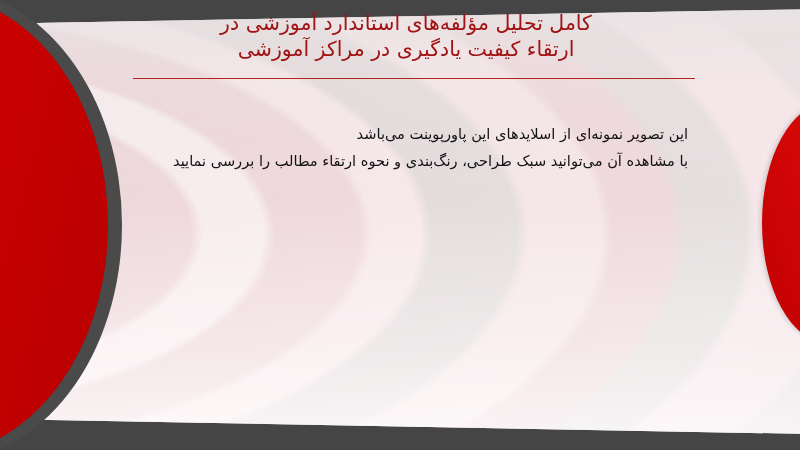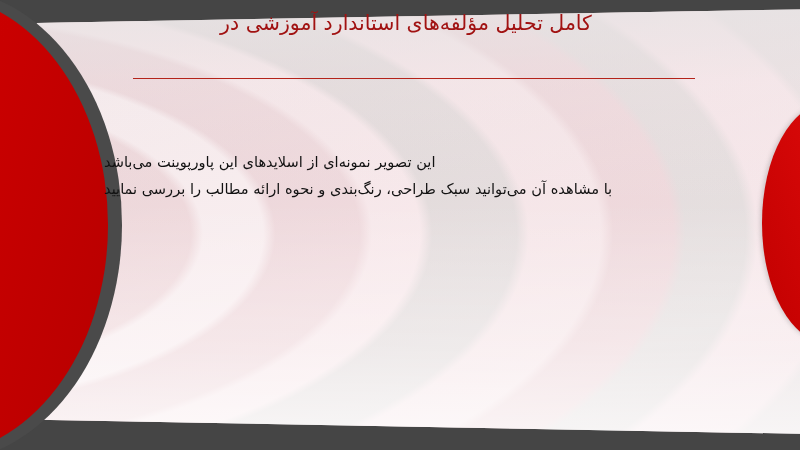--- a/index.html
+++ b/index.html
@@ -113,25 +113,24 @@
   }
   .title-rule{
     position:absolute;
     left:133px;top:78px;
     width:562px;height:0;
     border-top:1.6px solid #c0392b;
     border-color:#b4231a;
   }
   .body-block{
     position:absolute;
-    right:96px;top:120px;
+    right:112px;top:120px;
     width:600px;
-    text-align:left;
+    text-align:right;
     direction:rtl;
-    margin-top:28px;
   }
   .body-line{
     color:#121212;
     font-size:14.6px;
     line-height:27px;
     font-weight:400;
     white-space:nowrap;
   }
 </style>
 </head>
@@ -146,23 +145,24 @@
 
   <div class="left-ell-outline"></div>
   <div class="left-ell"></div>
 
   <div class="right-ell"></div>
 
   <div class="content">
 
     <div class="title-block">
       <div class="title-line">کامل تحلیل مؤلفه‌های استاندارد آموزشی در</div>
+      <div class="title-line">ارتقاء کیفیت یادگیری در مراکز آموزشی</div>
     </div>
 
     <div class="title-rule"></div>
 
     <div class="body-block">
       <div class="body-line">این تصویر نمونه‌ای از اسلایدهای این پاورپوینت می‌باشد</div>
-      <div class="body-line">با مشاهده آن می‌توانید سبک طراحی، رنگ‌بندی و نحوه ارائه مطالب را بررسی نمایید</div>
+      <div class="body-line">با مشاهده آن می‌توانید سبک طراحی، رنگ‌بندی و نحوه ارتقاء مطالب را بررسی نمایید</div>
     </div>
 
   </div>
 </div>
 
 </body></html>

